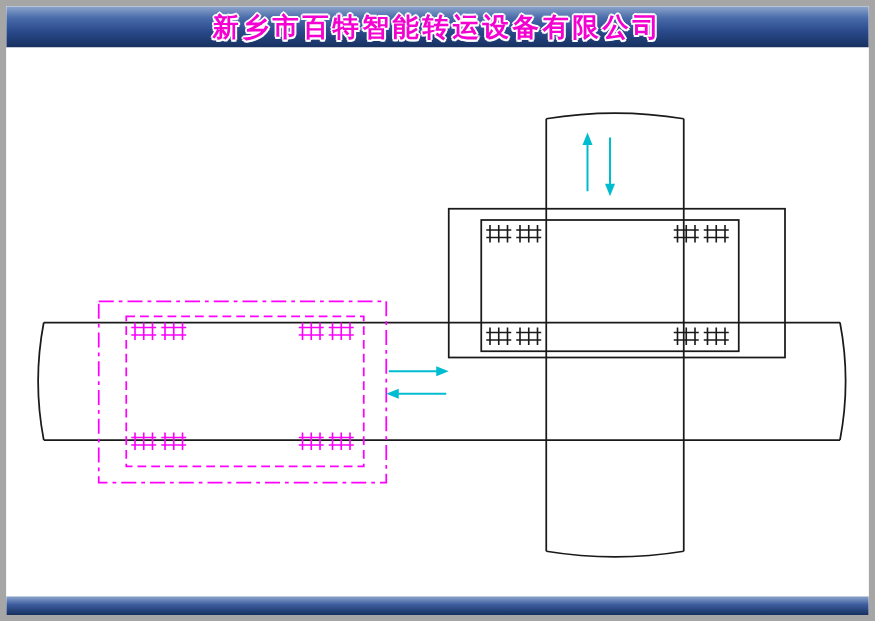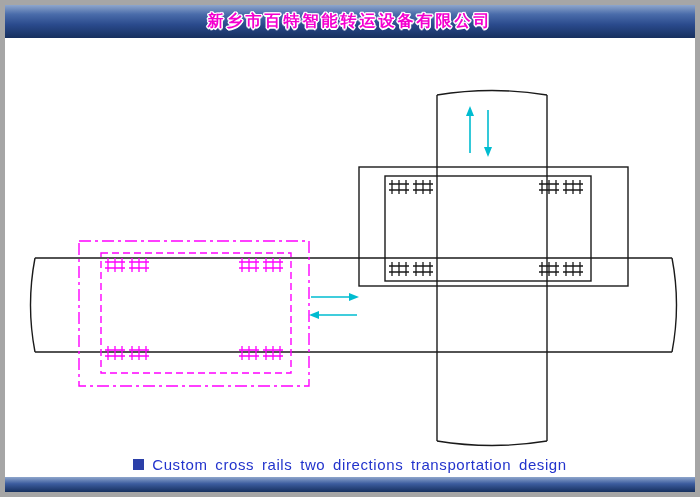--- a/index.html
+++ b/index.html
@@ -9,21 +9,21 @@
     background:#ffffff;display:flex;flex-direction:column;
     font-family:"Liberation Sans", sans-serif;
     position:relative;overflow:hidden;
   }
   .topbar{
     height:33px;flex:0 0 auto;
     background:linear-gradient(180deg,#8ea6cc 0%,#4a6caa 28%,#2a4a8c 60%,#16305e 100%);
     display:flex;align-items:center;justify-content:center;
   }
   .title{
-    font-size:16px;font-weight:bold;letter-spacing:3px;
+    font-size:21px;font-weight:bold;letter-spacing:3px;
     color:#f400d0;
     font-family:"DejaVu Sans", sans-serif;
     text-shadow:
       -1.5px 0 0 #fff, 1.5px 0 0 #fff, 0 -1.5px 0 #fff, 0 1.5px 0 #fff,
       -1px -1px 0 #fff, 1px -1px 0 #fff, -1px 1px 0 #fff, 1px 1px 0 #fff;
     white-space:nowrap;
   }
   .canvas{flex:1 1 auto;position:relative;background:#fff;}
   .canvas svg{position:absolute;left:0;top:0;display:block;}
   .captionrow{
@@ -116,20 +116,16 @@
           <polygon points="354,259 344,255 344,263" fill="#00bcd0" stroke="none"></polygon>
         </g>
         <g>
           <line x1="352" y1="277" x2="312" y2="277"></line>
           <polygon points="304,277 314,273 314,281" fill="#00bcd0" stroke="none"></polygon>
         </g>
       </g>
     </svg>
   </div>
 
-  <div class="captionrow">
-    <span class="bullet"></span>
-    <span class="caption-text">Custom cross rails two directions transportation design</span>
-  </div>
 
   <div class="bottombar"></div>
 
 </div>
 
 </body></html>

